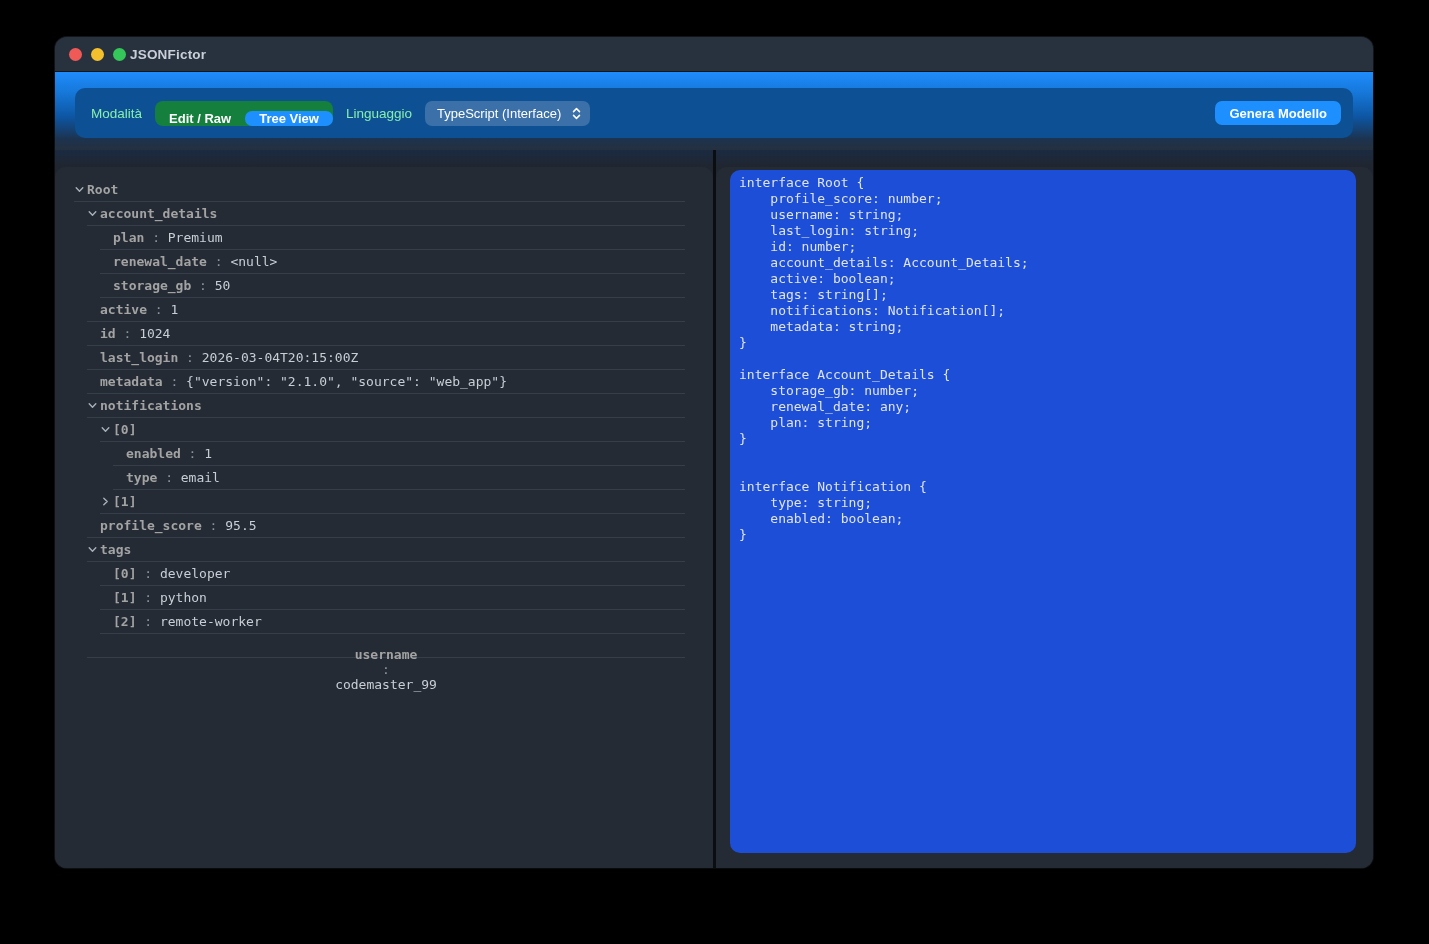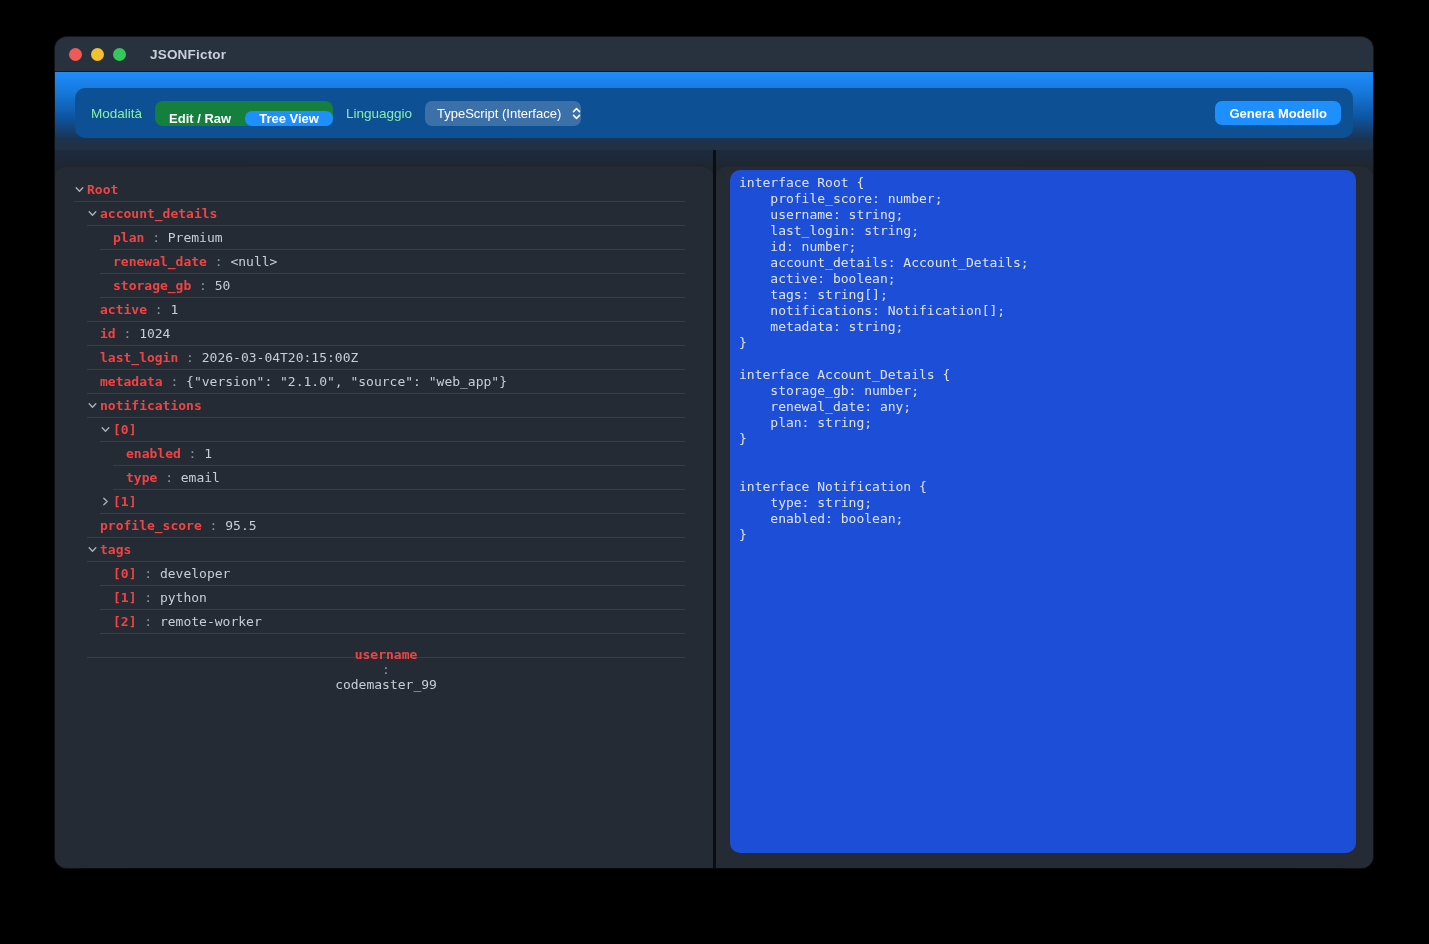--- a/index.html
+++ b/index.html
@@ -17,42 +17,42 @@
   .titlebar {
     height:35px; flex:0 0 35px; background:#28323f;
     display:flex; align-items:center; padding:0 14px;
     border-bottom:1px solid #10151c;
   }
   .traffic-lights { display:flex; gap:9px; }
   .tl { width:13px; height:13px; border-radius:50%; display:inline-block; cursor:default; }
   .tl.red    { background:#f05a56; }
   .tl.yellow { background:#f5c02e; }
   .tl.green  { background:#35c759; }
-  .win-title { margin-left:24px; font-size:13.5px; font-weight:bold; color:#c9cfd8; letter-spacing:.2px; }
+  .win-title { margin-left:4px; font-size:13.5px; font-weight:bold; color:#c9cfd8; letter-spacing:.2px; }
 
   
   .header {
     height:78px; flex:0 0 78px; position:relative;
     background:linear-gradient(180deg,#1f8cfc 0%, #1678da 26%, #0d55a2 58%, #1c334f 86%, #25303e 100%);
   }
   .toolbar {
     position:absolute; left:20px; right:20px; top:16px; height:50px;
     background:#0d5094; border-radius:10px;
     display:flex; align-items:center; gap:13px; padding:0 12px 0 16px;
   }
   .tb-label { color:#86efac; font-size:13.5px; white-space:nowrap; }
   .segmented { display:flex; background:#15803d; border-radius:8px; height:25px; align-items:flex-end; }
   .segment {
     border:0; background:transparent; color:#fff; font-size:13px; font-weight:600;
     padding:0 14px; border-radius:7px; font-family:inherit; cursor:pointer; white-space:nowrap;
   }
   .segment.active { background:#1e8ffe; }
   .dropdown {
     height:25px; background:#3b70a8; border-radius:7px; color:#fff; font-size:13px;
-    display:flex; align-items:center; gap:11px; padding:0 0 0 12px; cursor:pointer; white-space:nowrap;
+    display:flex; align-items:center; gap:11px; padding:0 9px 0 12px; cursor:pointer; white-space:nowrap;
   }
   .spacer { flex:1; }
   .generate-btn {
     background:#1e8ffe; border:0; color:#fff; font-size:13px; font-weight:600;
     height:24px; padding:0 14px; border-radius:7px; font-family:inherit; cursor:pointer; white-space:nowrap;
   }
 
   
   .content {
     flex:1; display:flex; position:relative;
@@ -67,21 +67,21 @@
 
   
   .tree { font-family:"DejaVu Sans Mono", monospace; font-size:13px; }
   .tree-row {
     display:flex; align-items:center; height:24px;
     border-bottom:1px solid #363e49; margin-right:28px; white-space:pre;
   }
   .chev { width:13px; flex:0 0 13px; display:inline-flex; align-items:center; }
   .chev svg { display:block; }
   .chev.right svg { transform:rotate(-90deg); }
-  .t-key { color:#ef4444; font-weight:bold; }
+  .t-key { color:#a3a3a3; font-weight:bold; }
   .t-sep { color:#8d949e; }
   .t-val { color:#c9ced5; }
 
   
   .codebox {
     flex:1; background:#1d4ed8; border-radius:10px; padding:5px 9px;
     font-family:"DejaVu Sans Mono", monospace; font-size:13px; line-height:16px;
     color:#e0e4e8; overflow:hidden;
   }
   .code-line { white-space:pre; min-height:16px; }

